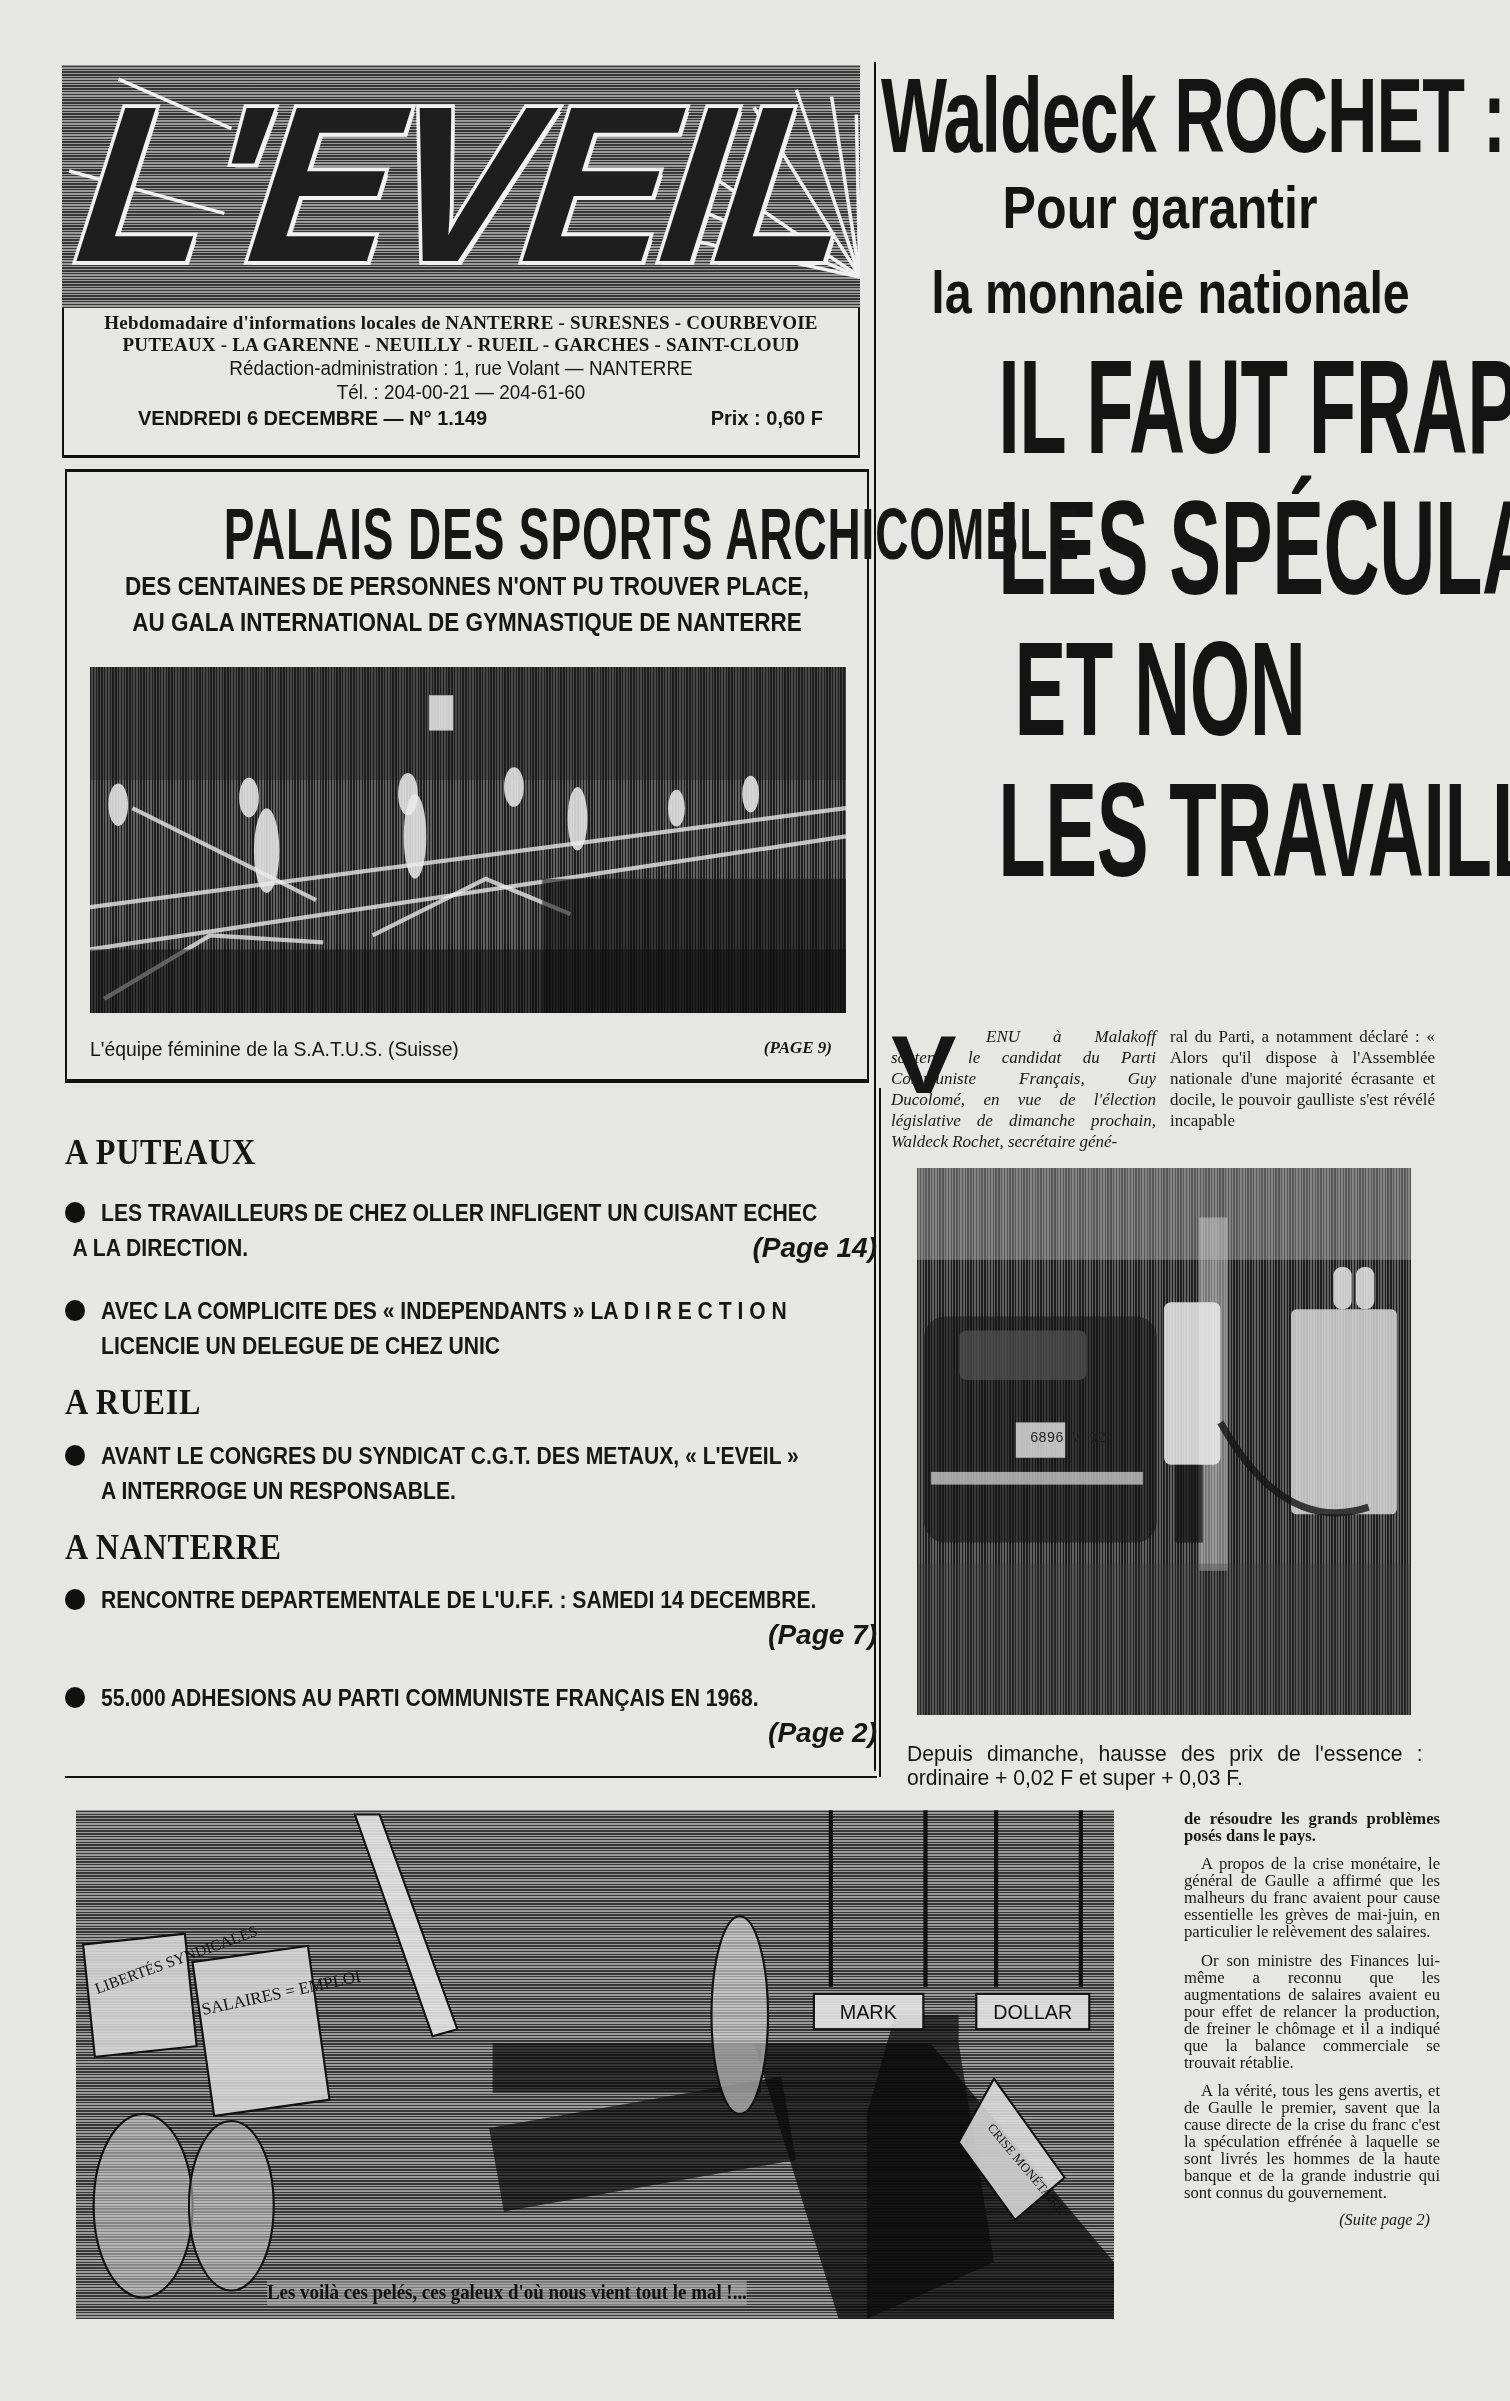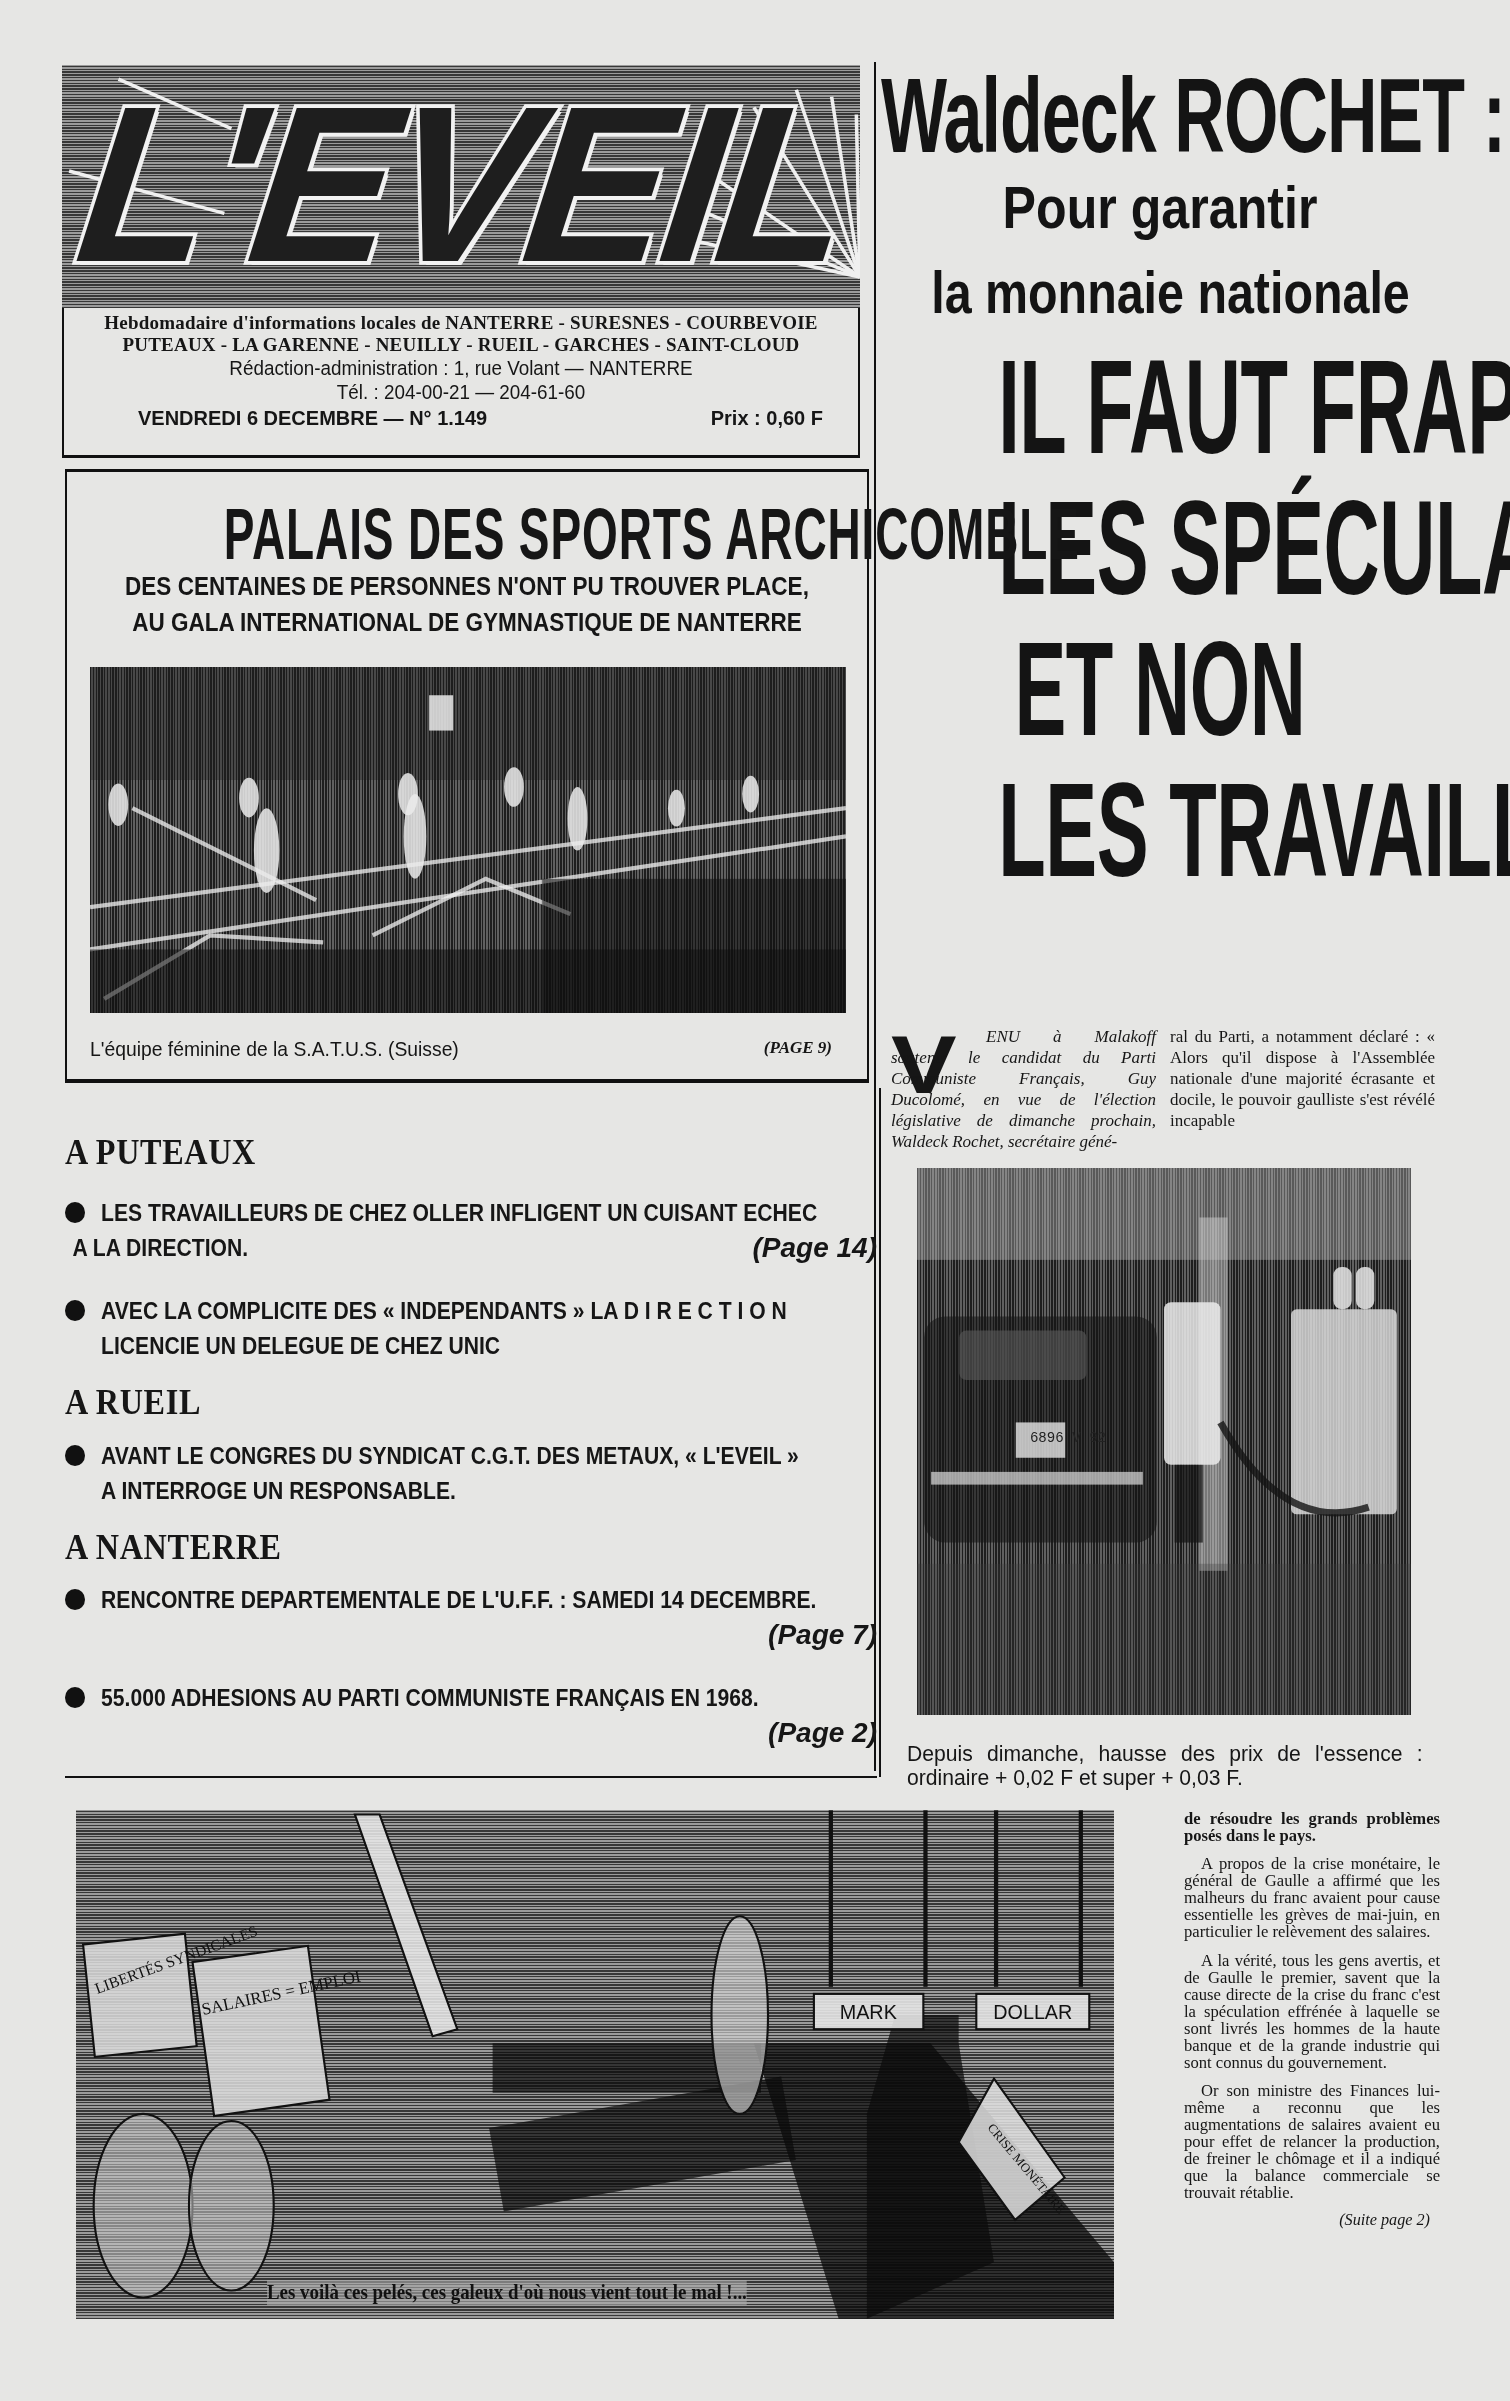--- a/index.html
+++ b/index.html
@@ -244,17 +244,17 @@
     <ellipse cx="95" cy="560" rx="70" ry="130" fill="rgba(200,200,200,.55)" stroke="#111" stroke-width="3"></ellipse>
     <ellipse cx="220" cy="560" rx="60" ry="120" fill="rgba(200,200,200,.55)" stroke="#111" stroke-width="3"></ellipse>
     <ellipse cx="940" cy="290" rx="40" ry="140" fill="rgba(220,220,220,.6)" stroke="#111" stroke-width="3"></ellipse>
   </svg>
   <div id="cartoon-caption">Les voilà ces pelés, ces galeux d'où nous vient tout le mal !...</div>
 </div>
 
 <div id="cont-col" class="abs">
   <p class="first">de résoudre les grands problèmes posés dans le pays.</p>
   <p>A propos de la crise monétaire, le général de Gaulle a affirmé que les malheurs du franc avaient pour cause essentielle les grèves de mai-juin, en particulier le relèvement des salaires.</p>
+  <p>Or son ministre des Finances lui-même a reconnu que les augmentations de salaires avaient eu pour effet de relancer la production, de freiner le chômage et il a indiqué que la balance commerciale se trouvait rétablie.</p>
   <p>A la vérité, tous les gens avertis, et de Gaulle le premier, savent que la cause directe de la crise du franc c'est la spéculation effrénée à laquelle se sont livrés les hommes de la haute banque et de la grande industrie qui sont connus du gouvernement.</p>
-  <p>Or son ministre des Finances lui-même a reconnu que les augmentations de salaires avaient eu pour effet de relancer la production, de freiner le chômage et il a indiqué que la balance commerciale se trouvait rétablie.</p>
   <div id="suite">(Suite page 2)</div>
 </div>
 
 
 </body></html>

